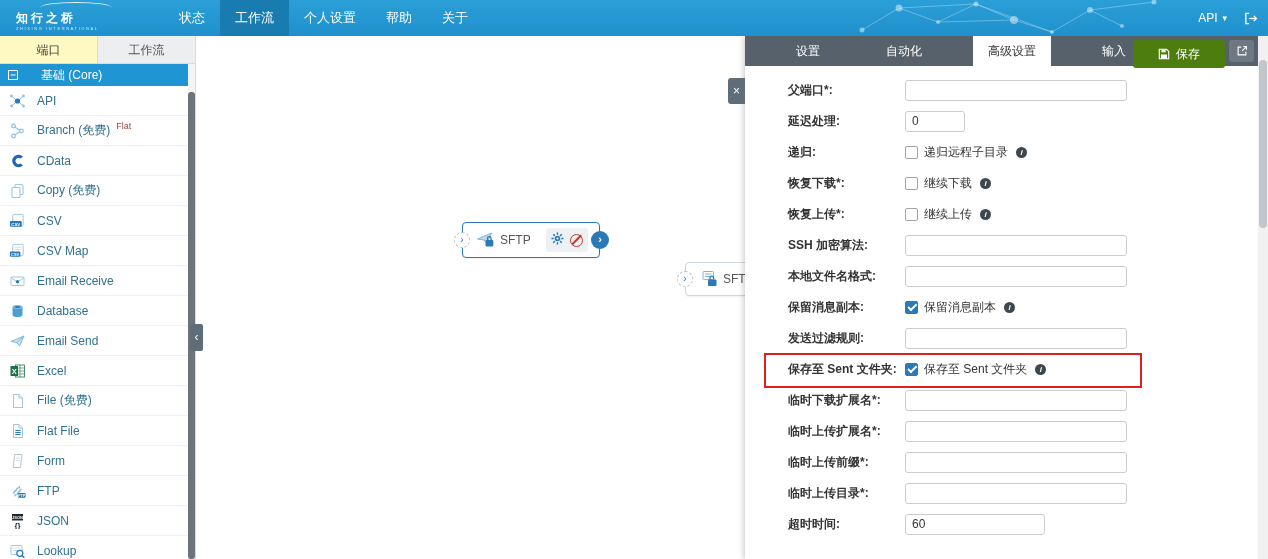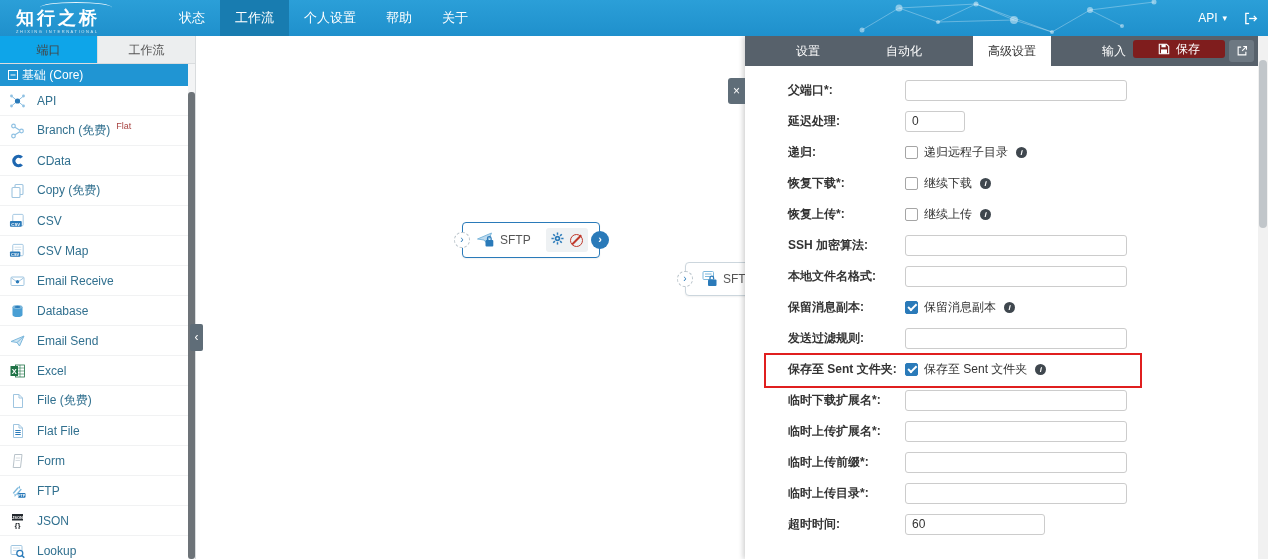--- a/index.html
+++ b/index.html
@@ -3,41 +3,41 @@
 <meta charset="utf-8">
 <style>
   * { box-sizing:border-box; margin:0; padding:0; }
   html,body { width:1268px; height:559px; overflow:hidden; }
   body { font-family:"Liberation Sans", sans-serif; background:#fff; position:relative; }
 
   
   .topbar { position:relative; height:36px; background:linear-gradient(180deg,#2b9fd8,#1f90cc); display:flex; z-index:10; }
   .logo { position:relative; width:158px; padding-left:16px; display:flex; flex-direction:column; justify-content:center; cursor:pointer; }
   .logo-arc { position:absolute; top:2px; left:40px; width:72px; height:11px; border-top:1.5px solid rgba(255,255,255,.9); border-radius:50%; }
-  .logo-title { font-size:18px; font-weight:bold; color:#fff; letter-spacing:3px; line-height:1; margin-top:7px; white-space:nowrap; }
+  .logo-title { font-size:12px; font-weight:bold; color:#fff; letter-spacing:3px; line-height:1; margin-top:7px; white-space:nowrap; }
   .logo-sub { font-size:4px; color:rgba(255,255,255,.8); letter-spacing:1.6px; margin-top:2px; white-space:nowrap; }
   .topnav { display:flex; margin-left:6px; }
   .nav-item { padding:0 15px; line-height:36px; color:#fff; font-size:13px; cursor:pointer; white-space:nowrap; }
   .nav-item.active { background:#187cb0; }
   .constellation { position:absolute; right:104px; top:0; height:36px; width:310px; pointer-events:none; }
   .top-right { position:absolute; right:10px; top:0; height:36px; display:flex; align-items:center; gap:16px; }
   .api-menu { color:#fff; font-size:12px; display:flex; align-items:center; gap:5px; cursor:pointer; }
   .caret { font-size:9px; }
   .logout { display:flex; align-items:center; cursor:pointer; }
 
   
   .main { position:relative; height:523px; }
 
   
   .sidebar { position:absolute; left:0; top:0; bottom:0; width:196px; background:#fff; border-right:1px solid #d9dcde; z-index:3; }
   .side-tabs { display:flex; height:28px; background:#eceeef; border-bottom:1px solid #d9dcde; }
   .side-tab { flex:1; text-align:center; line-height:28px; font-size:12px; color:#555; cursor:pointer; border-right:1px solid #d9dcde; }
   .side-tab:last-child { border-right:none; }
-  .side-tab.active { background:#0ea5e9; color:#444; }
-  .side-section { height:22px; background:#2095d3; color:#fff; font-size:12px; display:flex; align-items:center; gap:4px; padding-left:8px; cursor:pointer; }
+  .side-tab.active { background:#fef9c3; color:#444; }
+  .side-section { height:22px; background:#2095d3; color:#fff; font-size:12px; display:flex; align-items:center; gap:23px; padding-left:8px; cursor:pointer; }
   .side-item { height:30px; display:flex; align-items:center; gap:10px; padding:0 10px 0 8px; border-bottom:1px solid #f1f2f3; font-size:12px; color:#31708f; cursor:pointer; background:#fff; }
   .side-item .s-icon { width:19px; height:17px; display:flex; align-items:center; justify-content:center; flex-shrink:0; }
   .side-item svg { width:17px; height:16px; }
   .badge { font-size:9px; color:#a94442; align-self:flex-start; margin-top:5px; margin-left:-4px; }
   .side-scrollbar { position:absolute; right:0; top:28px; bottom:0; width:7px; background:#f3f4f5; cursor:pointer; }
   .side-thumb { position:absolute; top:28px; bottom:0; left:0; width:7px; background:#6d7378; border-radius:3px; }
   .side-collapse { position:absolute; left:190px; top:288px; width:13px; height:27px; background:#5f6d78; color:#fff; font-size:12px; line-height:26px; text-align:center; border-radius:2px; z-index:4; cursor:pointer; }
 
   
   .canvas { position:absolute; left:197px; top:0; right:10px; bottom:0; background:#fff; }
@@ -52,21 +52,21 @@
   .forbid::after { content:""; position:absolute; left:-1.5px; top:4.2px; width:13px; height:1.5px; background:#c0392b; transform:rotate(-45deg); }
   .conn-in { position:absolute; left:-9px; top:50%; margin-top:-8px; width:16px; height:16px; border:1px dashed #b9c3ca; border-radius:50%; background:#fff; color:#2a7ab9; font-size:10px; line-height:14px; text-align:center; cursor:pointer; }
   .conn-out { position:absolute; right:-10px; top:50%; margin-top:-9px; width:18px; height:18px; background:#2a7ab9; border-radius:50%; color:#fff; font-size:11px; font-weight:bold; line-height:17px; text-align:center; cursor:pointer; }
 
   
   .panel { position:absolute; left:745px; right:10px; top:0; bottom:0; background:#fff; z-index:5; box-shadow:-2px 0 5px rgba(0,0,0,.18); }
   .panel-close { position:absolute; left:-17px; top:42px; width:17px; height:26px; background:#5f6d78; border:none; color:#fff; font-size:12px; border-radius:3px 0 0 3px; cursor:pointer; }
   .panel-header { height:30px; background:#57616b; display:flex; align-items:stretch; position:relative; }
   .ptab { padding:0 15px; line-height:30px; font-size:12px; color:#fff; cursor:pointer; white-space:nowrap;margin-left:36px; }
   .ptab.active { background:#fff; color:#333; }
-  .save-btn { position:absolute; right:33px; top:4px; height:18px; width:92px; background:#7f1d1d; color:#fff; border:none; border-radius:3px; font-size:12px; display:flex; align-items:center; justify-content:center; gap:6px; cursor:pointer; font-family:inherit;margin-left:8px; }
+  .save-btn { position:absolute; right:33px; top:4px; height:28px; width:92px; background:#4d7c0f; color:#fff; border:none; border-radius:3px; font-size:12px; display:flex; align-items:center; justify-content:center; gap:6px; cursor:pointer; font-family:inherit;margin-left:8px; }
   .ext-btn { position:absolute; right:4px; top:4px; height:22px; width:25px; background:#6d7882; border:none; border-radius:3px; display:flex; align-items:center; justify-content:center; cursor:pointer; }
   .panel-body { padding:13px 0 0 43px; }
   .frow { display:flex; align-items:center; height:22px; margin-bottom:9px; position:relative; }
   .flabel { width:117px; font-size:12px; font-weight:bold; color:#333; flex-shrink:0; white-space:nowrap; }
   .fctrl { display:flex; align-items:center; gap:6px; }
   .finput { height:21px; border:1px solid #ccc; border-radius:3px; font-size:12px; padding:0 6px; color:#333; font-family:inherit; }
   .finput.wide { width:222px; }
   .finput.small { width:60px; }
   .finput.medium { width:140px; }
   .cb { width:13px; height:13px; border:1px solid #a5a5a5; border-radius:2px; background:#fff; position:relative; cursor:pointer; flex-shrink:0; }

